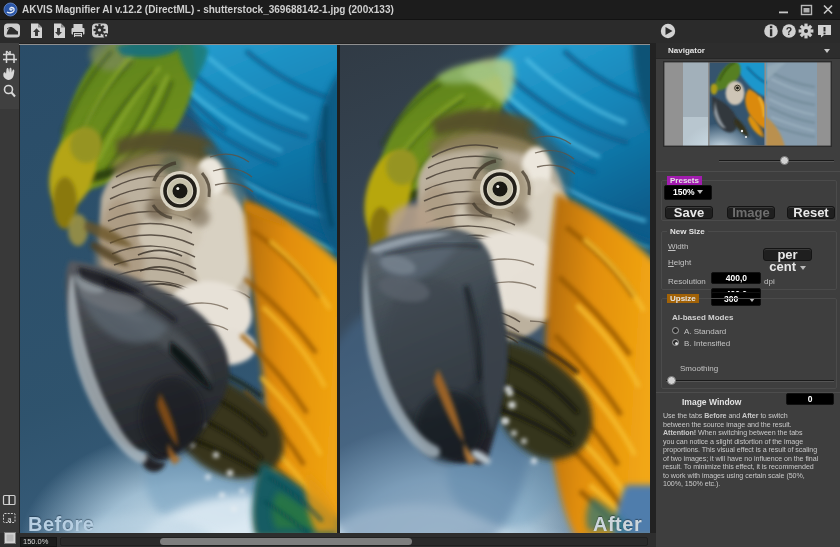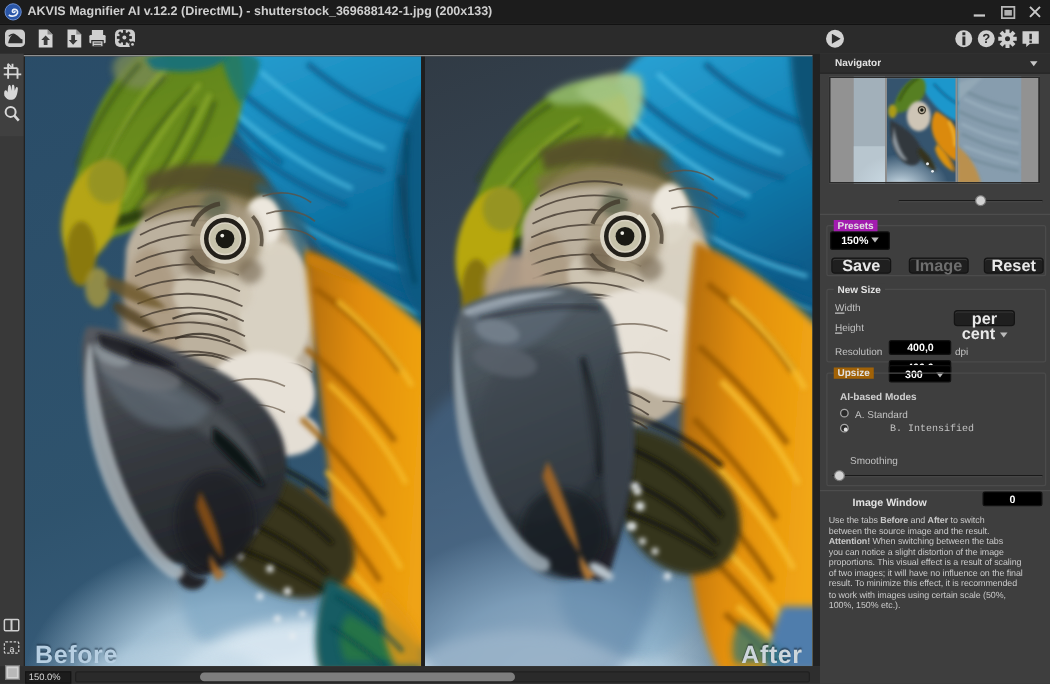--- a/index.html
+++ b/index.html
@@ -676,21 +676,21 @@
  <div class="inset" style="left:711px;top:260px;width:50px;height:14px;line-height:12px;"><span style="margin-left:12px;">300</span><span class="arrow" style="position:absolute;right:5px;top:5px;border-top-color:#bbb;"></span></div>
  <div class="abs small" style="left:764px;top:277px;">dpi</div>
 
  <div class="abs" style="left:661px;top:298px;width:176px;height:91px;border:1px solid #4b4b4b;border-radius:2px;"></div>
  <div class="abs seclabel" style="left:667px;top:294px;background:#a16207;padding:0 3px;">Upsize</div>
  <div class="abs seclabel" style="left:672px;top:313px;color:#cfcfcf;">AI-based Modes</div>
  <div class="abs" style="left:672px;top:327px;width:7px;height:7px;border:1px solid #a8a8a8;border-radius:50%;background:#2a2a2a;"></div>
  <div class="abs small" style="left:684px;top:327px;">A. Standard</div>
  <div class="abs" style="left:672px;top:339px;width:7px;height:7px;border:1px solid #a8a8a8;border-radius:50%;background:#2a2a2a;"></div>
  <div class="abs" style="left:674.8px;top:341.8px;width:3.6px;height:3.6px;border-radius:50%;background:#e2e2e2;"></div>
- <div class="abs small" style="left:712px;top:339px;font-family:Liberation Mono, monospace;">B. Intensified</div>
+ <div class="abs small" style="left:684px;top:339px;">B. Intensified</div>
  <div class="abs small" style="left:680px;top:364px;">Smoothing</div>
  <div class="inset" style="left:786px;top:361px;width:48px;height:12px;line-height:11px;text-align:center;">0</div>
  <div class="abs" style="left:666px;top:380px;width:168px;height:2px;background:#1a1a1a;border-bottom:1px solid #555;"></div>
  <div class="abs" style="left:667px;top:376px;width:9px;height:9px;border-radius:50%;background:#d2d2d2;border:1px solid #777;"></div>
 
  <div class="abs" style="left:656px;top:391.5px;width:184px;height:1px;background:#4d4d4d;"></div>
  <div class="abs seclabel" style="left:682px;top:397px;font-size:8.5px;">Image Window</div>
  <div class="abs" style="left:663px;top:412px;width:177px;font-size:7.1px;line-height:8.55px;color:#c9c9c9;letter-spacing:-0.04px;">Use the tabs <b>Before</b> and <b>After</b> to switch<br>between the source image and the result.<br><b>Attention!</b> When switching between the tabs<br>you can notice a slight distortion of the image<br>proportions. This visual effect is a result of scaling<br>of two images; it will have no influence on the final<br>result. To minimize this effect, it is recommended<br>to work with images using certain scale (50%,<br>100%, 150% etc.).</div>
  <div class="abs" style="left:4px;top:532px;width:12px;height:12px;background:#b8b8b8;border:1px solid #787878;box-shadow:inset 0 0 0 1.5px #d2d2d2;z-index:9;"></div>
 </div>

